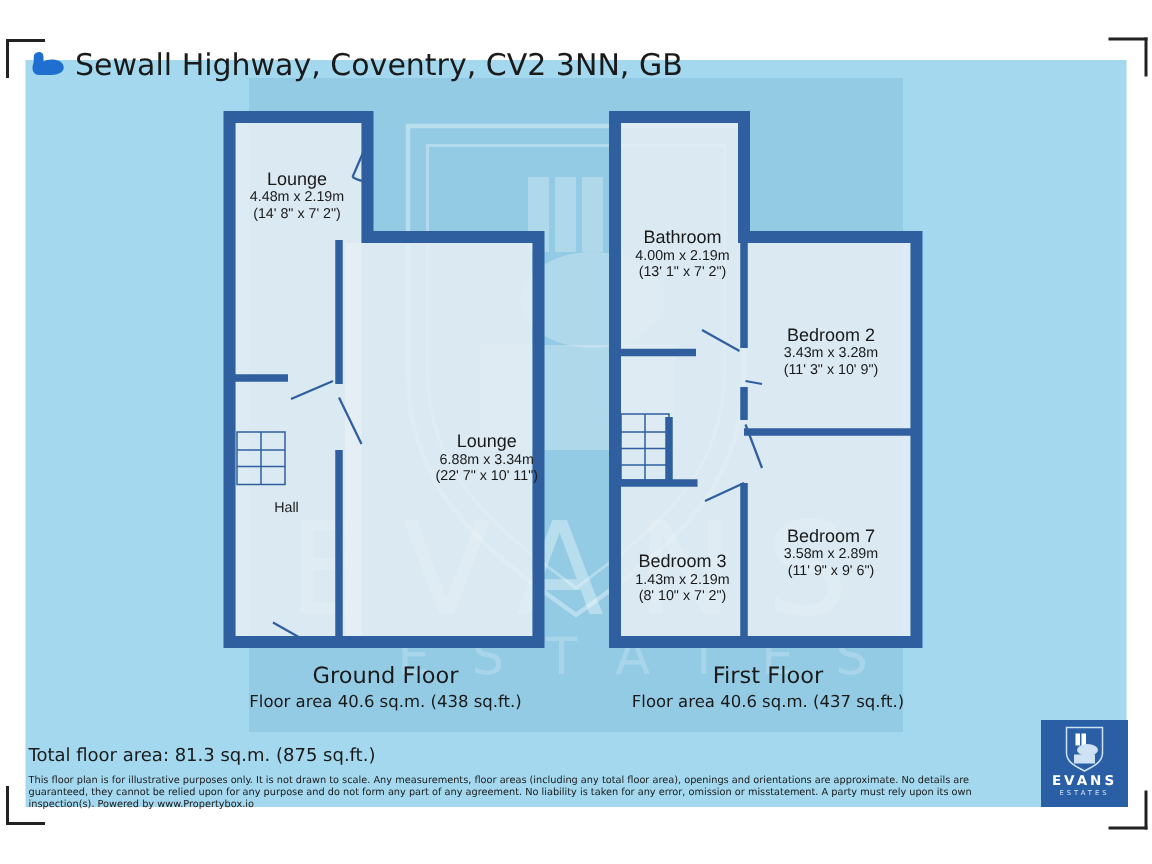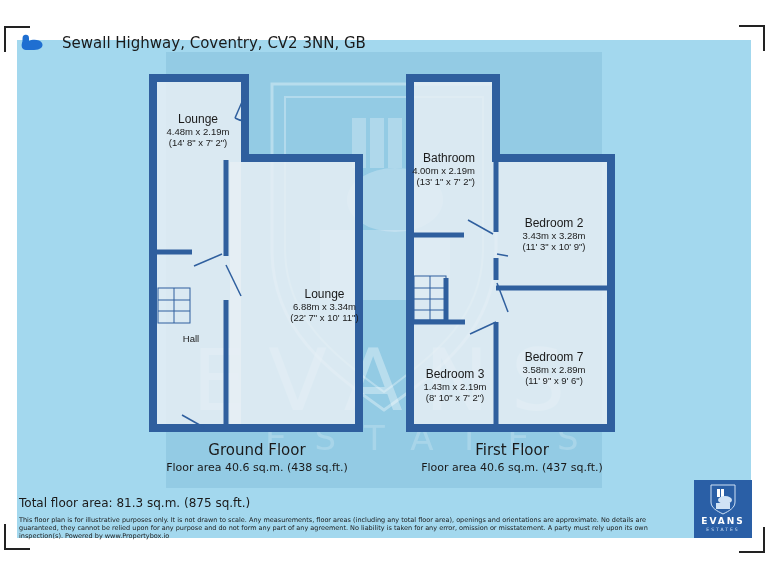--- a/index.html
+++ b/index.html
@@ -5,21 +5,21 @@
   html, body { margin:0; padding:0; }
   body { width:768px; height:576px; position:relative; background:#ffffff; overflow:hidden; font-family:"DejaVu Sans", sans-serif; }
   .bg { position:absolute; left:17px; top:40px; width:734px; height:498px; background:#a3d8ee; }
   .bg-inner { position:absolute; left:166px; top:52px; width:436px; height:436px; background:#93cbe4; }
   .corner { position:absolute; width:20px; height:20px; border-color:#222; border-style:solid; border-width:0; }
   .c-tl { left:4px; top:26px; border-left-width:2px; border-top-width:2px; width:24px; height:24px; }
   .c-tr { left:739px; top:25px; border-right-width:2px; border-top-width:2px; width:24px; height:24px; }
   .c-bl { left:4px; top:524px; border-left-width:2px; border-bottom-width:2px; width:24px; height:24px; }
   .c-br { left:739px; top:527px; border-right-width:2px; border-bottom-width:2px; width:24px; height:24px; }
   .pin { position:absolute; left:20px; top:34px; width:26px; height:18px; }
-  .address { position:absolute; left:62px; top:34px; font-size:15px; color:#1a1a1a; line-height:18px; white-space:nowrap; }
+  .address { position:absolute; left:50px; top:34px; font-size:20px; color:#1a1a1a; line-height:18px; white-space:nowrap; }
   .plan { position:absolute; left:0; top:0; width:768px; height:576px; }
   .room-label { position:absolute; text-align:center; font-family:"Liberation Sans", sans-serif; color:#1a1a1a; line-height:1.15; }
   .room-label .name { font-size:12px; }
   .room-label .dim { font-size:9.5px; }
   .floor-title { position:absolute; text-align:center; font-size:15px; color:#1a1a1a; }
   .floor-area { position:absolute; text-align:center; font-size:11px; color:#1a1a1a; white-space:nowrap; }
   .total { position:absolute; left:19px; top:496px; font-size:12px; color:#1a1a1a; }
   .disclaimer { position:absolute; left:19px; top:516px; width:660px; font-size:6.5px; line-height:8px; color:#1a1a1a; }
   .logo { position:absolute; left:694px; top:480px; width:58px; height:58px; background:#2a5fa6; color:#fff; text-align:center; }
   .logo .word { position:absolute; left:0; right:0; top:36px; font-size:9px; letter-spacing:2px; font-weight:bold; }
@@ -118,21 +118,21 @@
 </div>
 <div class="room-label" style="left:230px; top:288px; width:125px;margin-left:32px;">
   <div class="name">Lounge</div>
   <div class="dim">6.88m x 3.34m</div>
   <div class="dim">(22' 7" x 10' 11")</div>
 </div>
 <div class="room-label" style="left:168px; top:334px; width:46px;">
   <div class="dim">Hall</div>
 </div>
 
-<div class="room-label" style="left:393px; top:152px; width:82px;text-align:right;">
+<div class="room-label" style="left:414px; top:152px; width:82px;">
   <div class="name">Bathroom</div>
   <div class="dim">4.00m x 2.19m</div>
   <div class="dim">(13' 1" x 7' 2")</div>
 </div>
 <div class="room-label" style="left:500px; top:217px; width:108px;">
   <div class="name">Bedroom 2</div>
   <div class="dim">3.43m x 3.28m</div>
   <div class="dim">(11' 3" x 10' 9")</div>
 </div>
 <div class="room-label" style="left:500px; top:351px; width:108px;">

